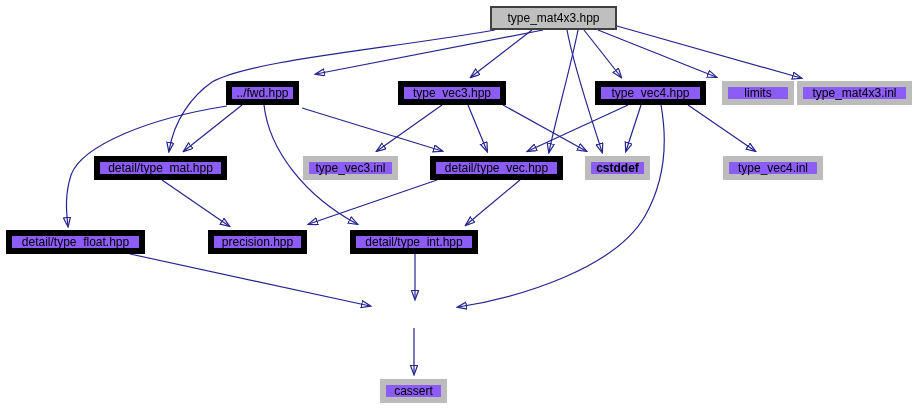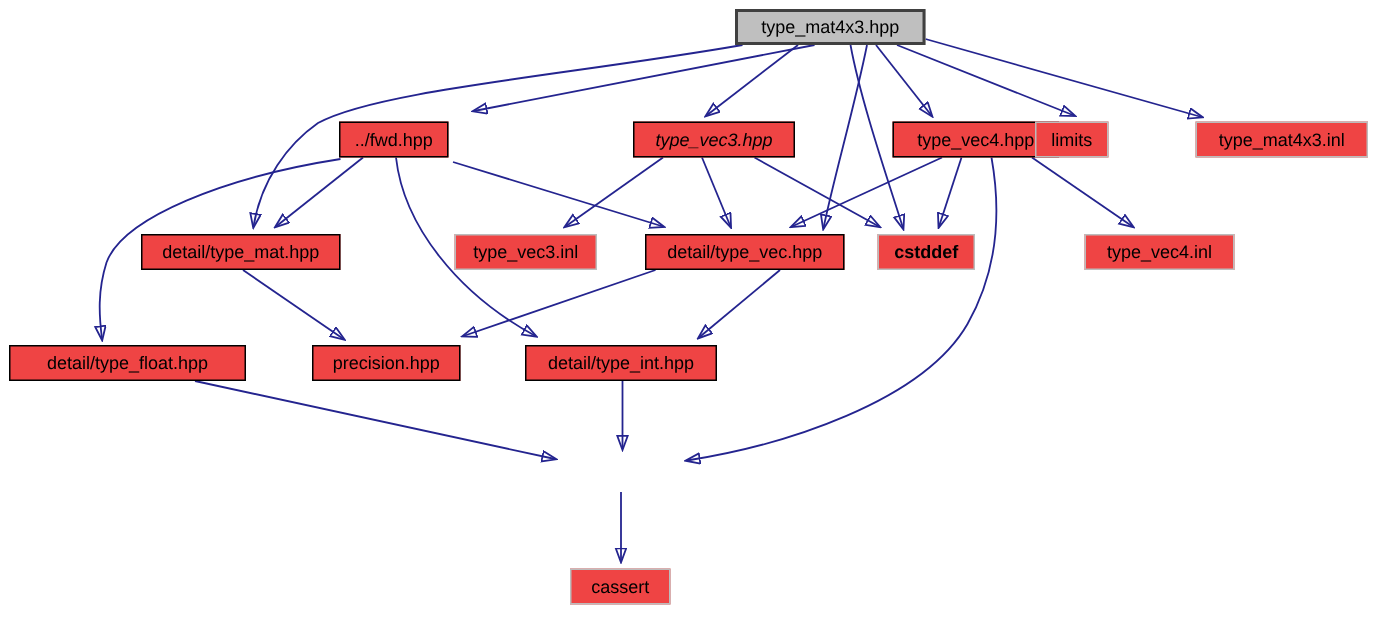--- a/index.html
+++ b/index.html
@@ -10,22 +10,22 @@
     font-family:"Liberation Sans","DejaVu Sans",sans-serif;
     overflow:hidden;
     border-radius:14px;
   }
   #edges{position:absolute;left:0;top:0;width:920px;height:411px;}
   #edges path{fill:none;stroke:var(--edge,#24248f);stroke-width:1.2px;}
   .node{
     position:absolute;
     box-sizing:border-box;
     display:flex;align-items:center;justify-content:center;
-    background:#ef4444;
-    border:1px solid #0c4a6e;
+    background:#8b5cf6;
+    border:6px solid #0c4a6e;
     font-size:12px;line-height:1;color:#000000;
     white-space:nowrap;
   }
   .node.current{
     background:var(--current-fill,#bfbfbf);
     border:2px solid #404040;
     font-weight:400;
   }
   .node.linked{border-color:var(--border-linked,#000000);cursor:pointer;}
   .node.external{border-color:var(--border-external,#bcbcbc);}
@@ -61,26 +61,26 @@
       <path d="M661,105 C669,150 662,186 645,216 C615,268 522,297 458,307" marker-end="url(#arrow)"></path>
       <path d="M162,180 L229,226" marker-end="url(#arrow)"></path>
       <path d="M437,180 L309,224" marker-end="url(#arrow)"></path>
       <path d="M520,180 L466,225" marker-end="url(#arrow)"></path>
       <path d="M130,254 L370,306" marker-end="url(#arrow)"></path>
       <path d="M415,254 L415,299" marker-end="url(#arrow)"></path>
       <path d="M414,328 L414,374" marker-end="url(#arrow)"></path>
     </svg>
 <div class="node current" style="left: 490px; top: 6px; width: 127px; height: 24px;">type_mat4x3.hpp</div>
     <div class="node linked" style="left: 226px; top: 81px; width: 73px; height: 24px;">../fwd.hpp</div>
-    <div class="node linked" style="left: 422px; top: 81px; width: 108px; height: 24px; font-style: italic;">type_vec3.hpp</div>
+    <div class="node linked" style="left: 398px; top: 81px; width: 108px; height: 24px;">type_vec3.hpp</div>
     <div class="node linked" style="left: 595px; top: 81px; width: 111px; height: 24px;">type_vec4.hpp</div>
-    <div class="node external" style="left: 690px; top: 81px; width: 49px; height: 24px; text-align: right;">limits</div>
+    <div class="node external" style="left: 722px; top: 81px; width: 72px; height: 24px; text-align: right;">limits</div>
     <div class="node external" style="left: 797px; top: 81px; width: 115px; height: 24px;">type_mat4x3.inl</div>
     <div class="node linked" style="left: 94px; top: 156px; width: 133px; height: 24px;">detail/type_mat.hpp</div>
     <div class="node external" style="left: 303px; top: 156px; width: 95px; height: 24px;">type_vec3.inl</div>
     <div class="node linked" style="left: 430px; top: 156px; width: 133px; height: 24px; text-align: right;">detail/type_vec.hpp</div>
     <div class="node external" style="left: 585px; top: 156px; width: 65px; height: 24px; font-weight: bold;">cstddef</div>
     <div class="node external" style="left: 723px; top: 156px; width: 100px; height: 24px;">type_vec4.inl</div>
-    <div class="node linked" style="left: 6px; top: 230px; width: 158px; height: 24px;">detail/type_float.hpp</div>
+    <div class="node linked" style="left: 6px; top: 230px; width: 139px; height: 24px;">detail/type_float.hpp</div>
     <div class="node linked" style="left: 208px; top: 230px; width: 99px; height: 24px;">precision.hpp</div>
     <div class="node linked" style="left: 350px; top: 230px; width: 128px; height: 24px;">detail/type_int.hpp</div>
     <div class="node external" style="left: 380px; top: 379px; width: 67px; height: 24px;">cassert</div>
   </div>
 
 </body></html>

